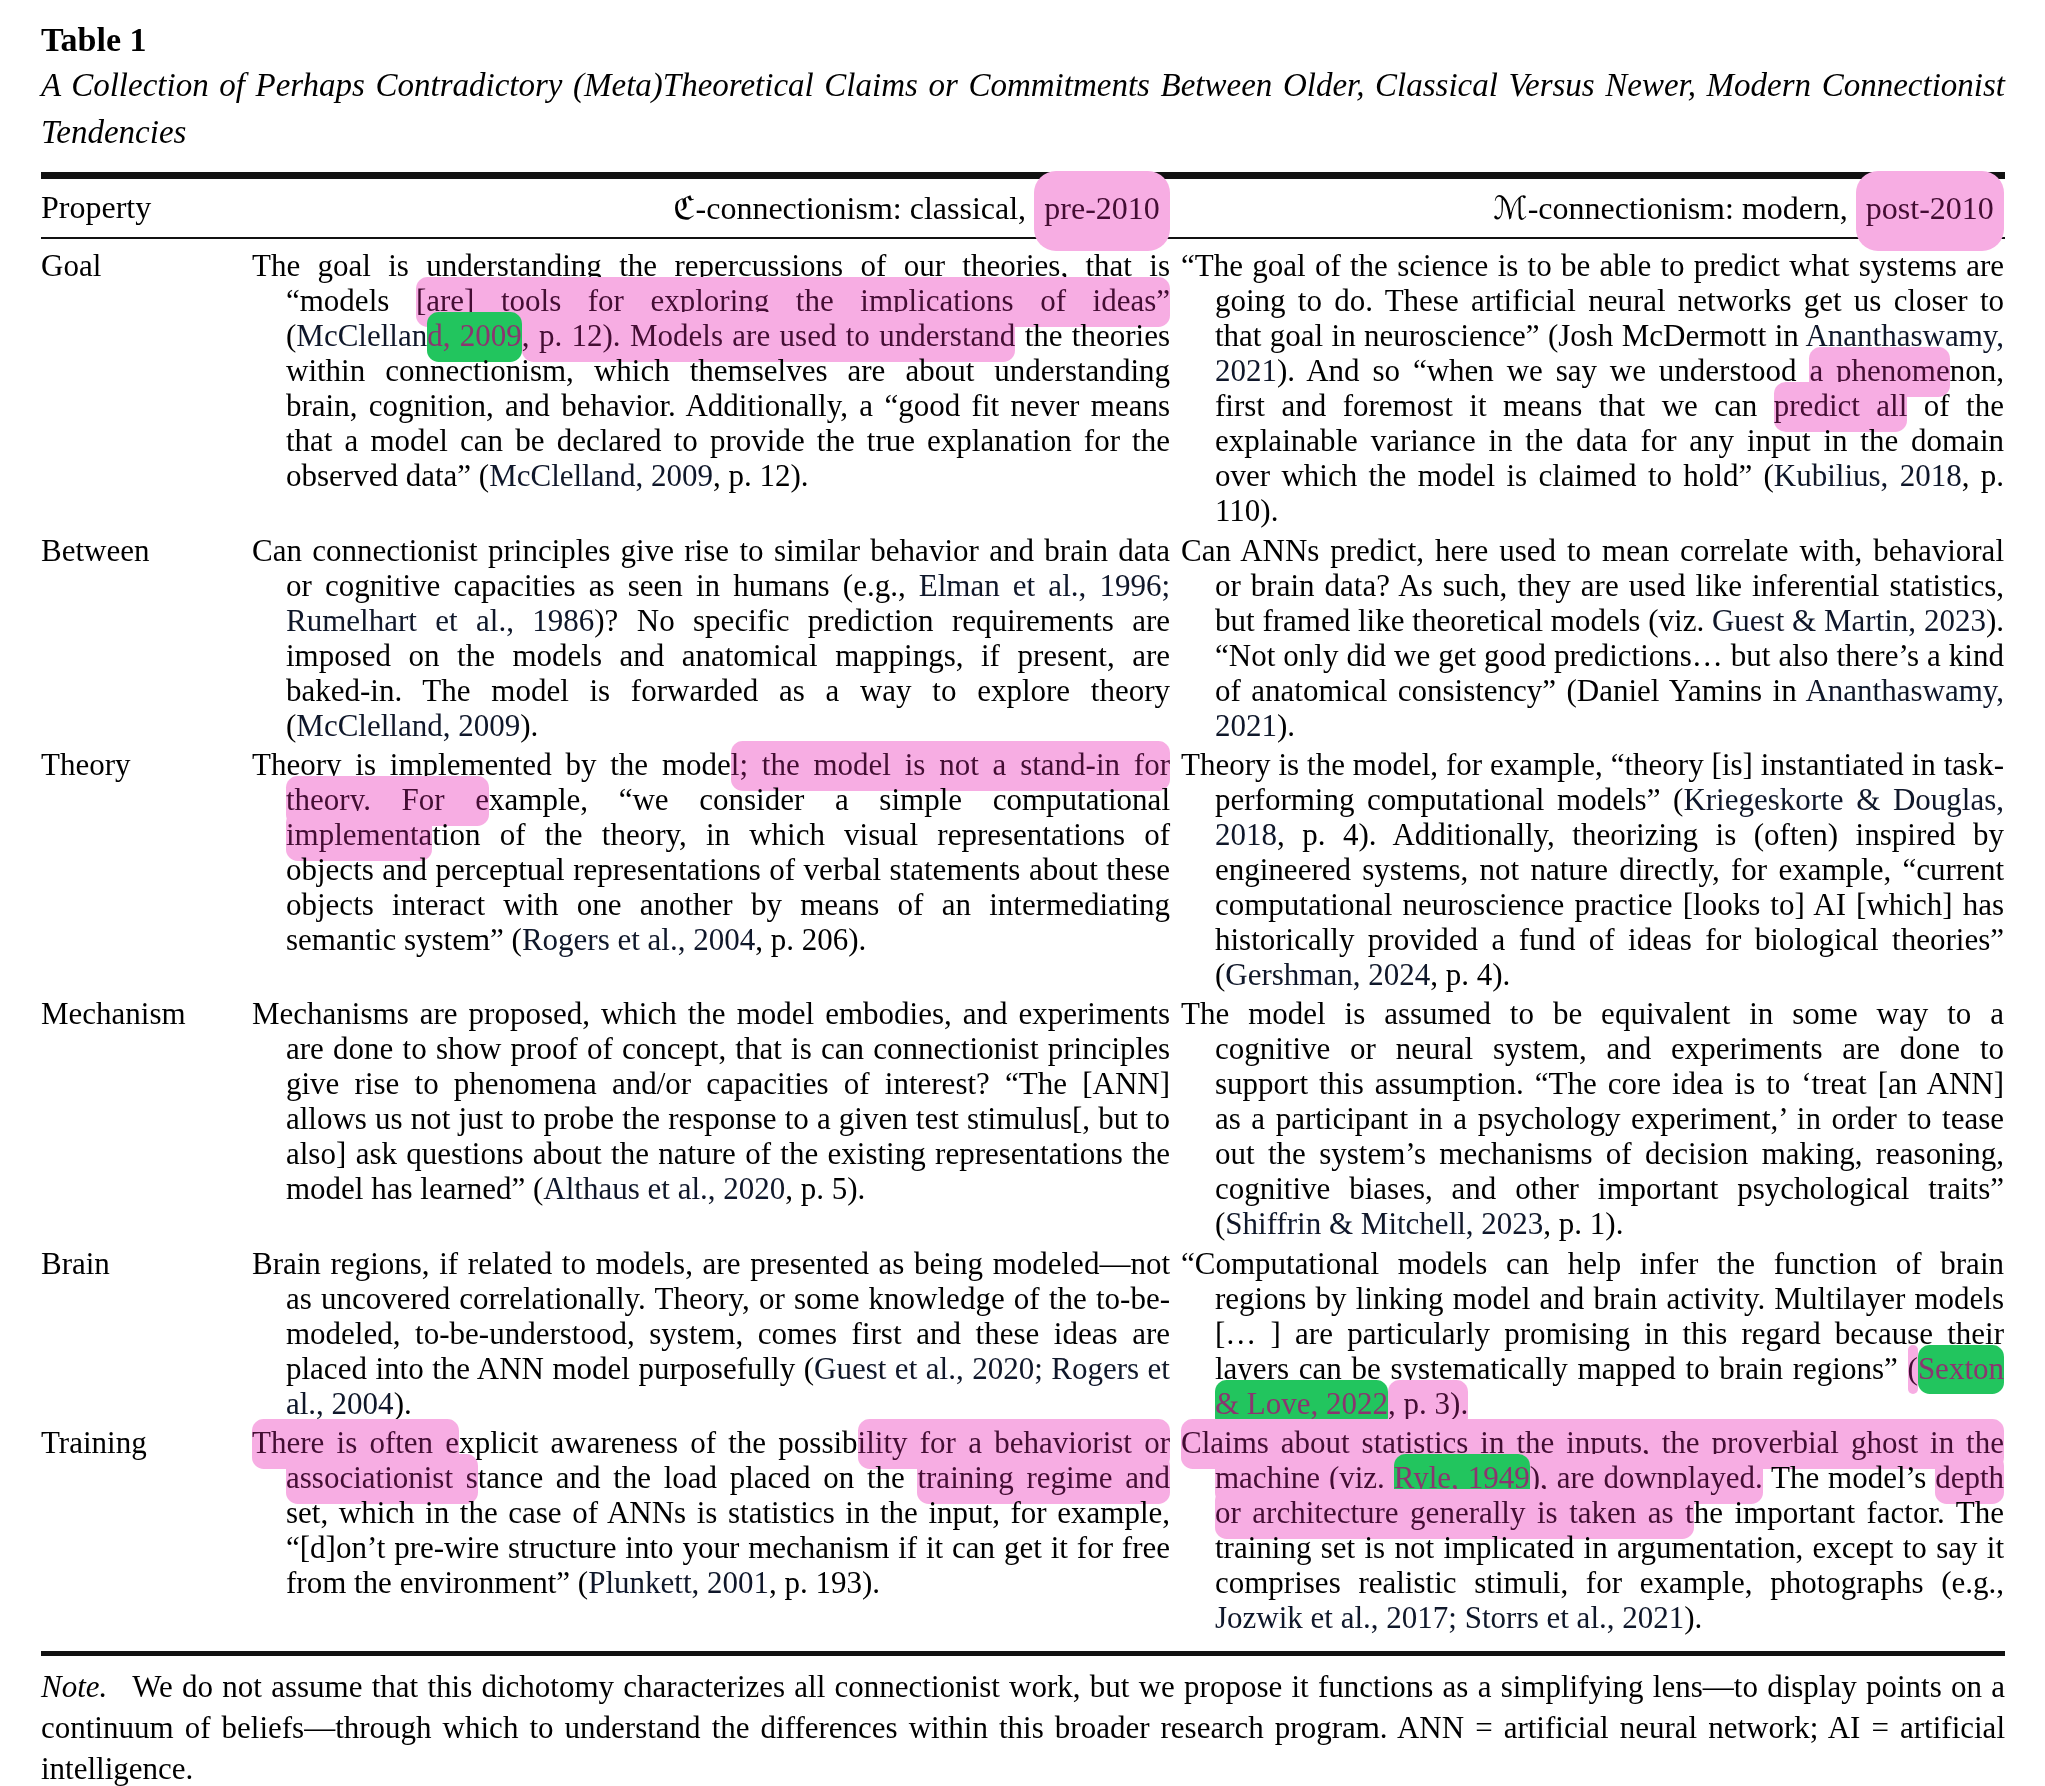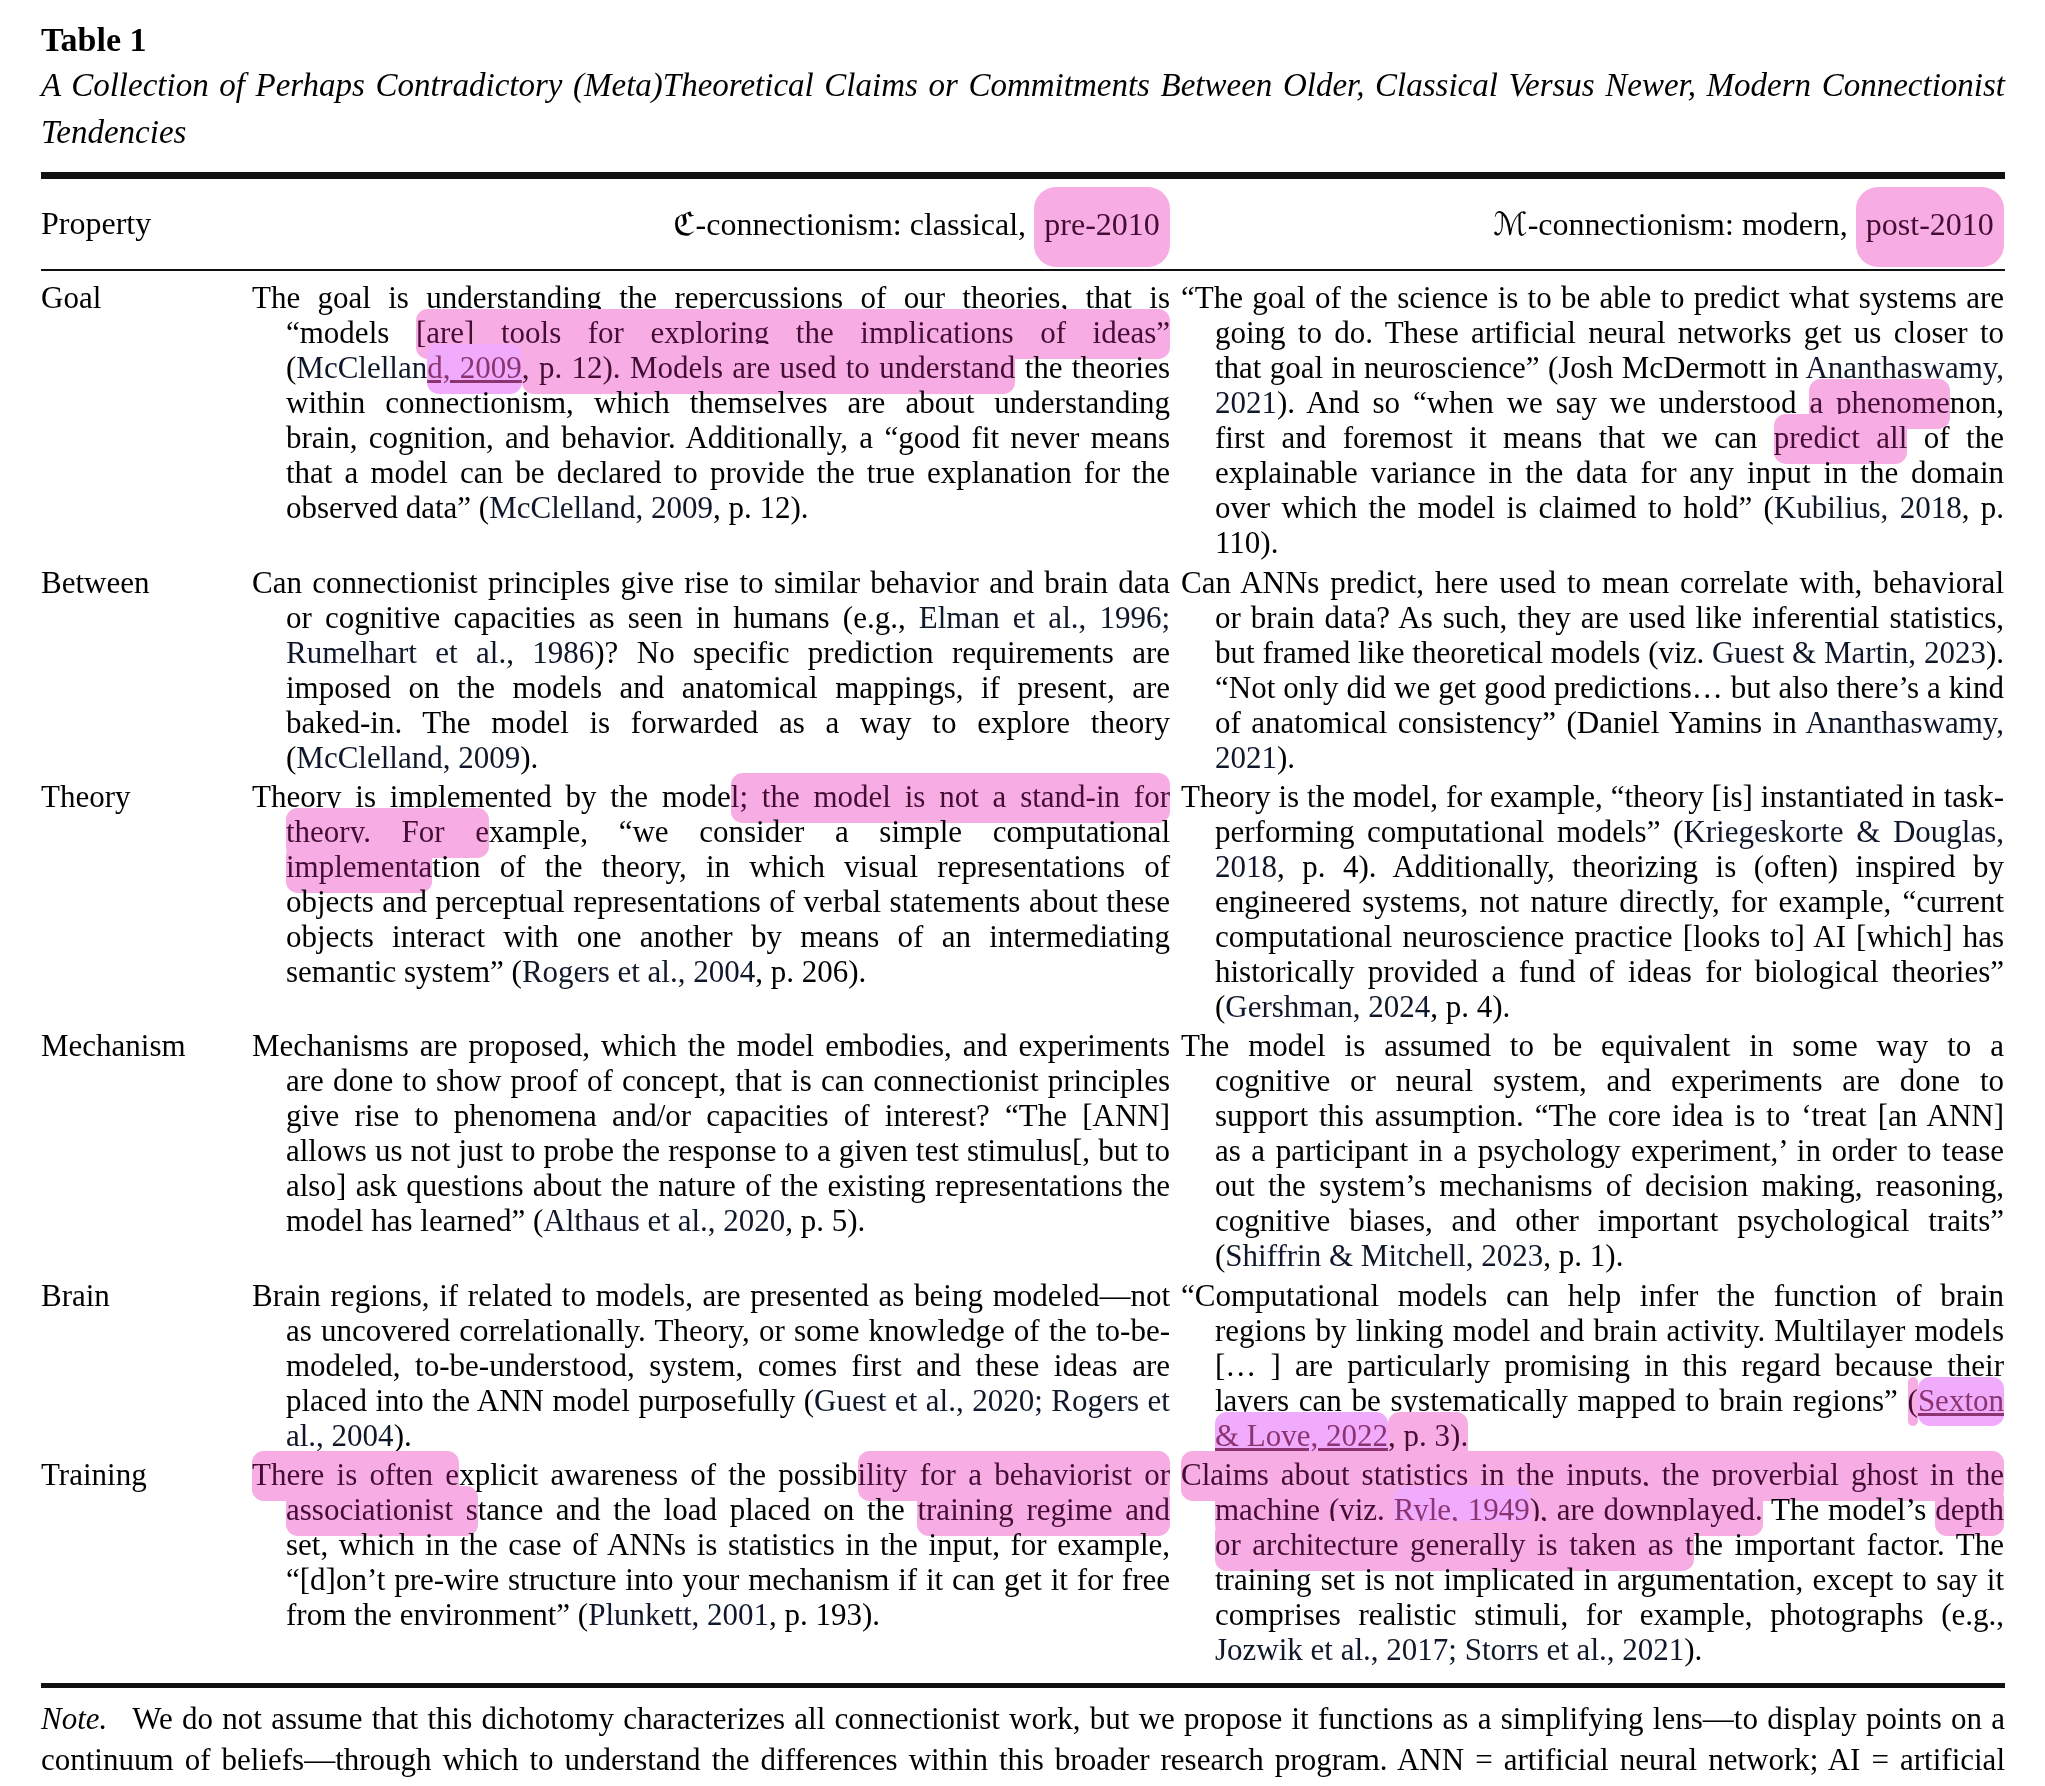--- a/index.html
+++ b/index.html
@@ -10,38 +10,38 @@
   }
   .page{padding:19px 41px 0 41px;}
   .title{font-size:34px;font-weight:bold;line-height:42px;}
   .caption{font-size:33px;font-style:italic;line-height:47px;text-align:justify;margin-top:1px;}
   .rule{background:#111;}
   .rule.top{height:6.6px;margin-top:16px;}
   .rule.mid{height:2.9px;}
   .rule.bottom{height:4.4px;}
   .hdr{
     display:grid;grid-template-columns:200px 918px 823px;column-gap:11px;
-    align-items:center;height:90px;font-size:32px;
+    align-items:center;height:58px;font-size:32px;
   }
   .hdr .c{text-align:right;}
   .tbl{
     display:grid;grid-template-columns:200px 918px 823px;column-gap:11px;row-gap:4.4px;
     padding:8.7px 0 16px 0;font-size:31px;line-height:35px;
   }
   .prop{font-size:31px;}
   .cell{text-align:justify;text-indent:-34px;padding-left:34px;}
   .cite{color:#0f172a;}
   .hl{
     background:#f7ade3;
     border-radius:11.7px;
     padding:5.8px 0 8.7px 0;
     color:#430d33;
     -webkit-box-decoration-break:clone;box-decoration-break:clone;
   }
-  .hl.cite{color:#8c3470;background:#f0abfc;text-decoration:underline;}
+  .hl.cite{color:#8c3470;background:#22c55e;}
   .hdr .hl{padding:19px 10.2px 25px 10.2px;border-radius:22px;}
   .note{font-size:31px;line-height:41px;text-align:justify;margin-top:10.2px;}
   .note .nlabel{font-style:italic;padding-right:25px;}
 </style>
 </head>
 <body>
 
 <div class="page">
 
   <div class="title">Table 1</div>

